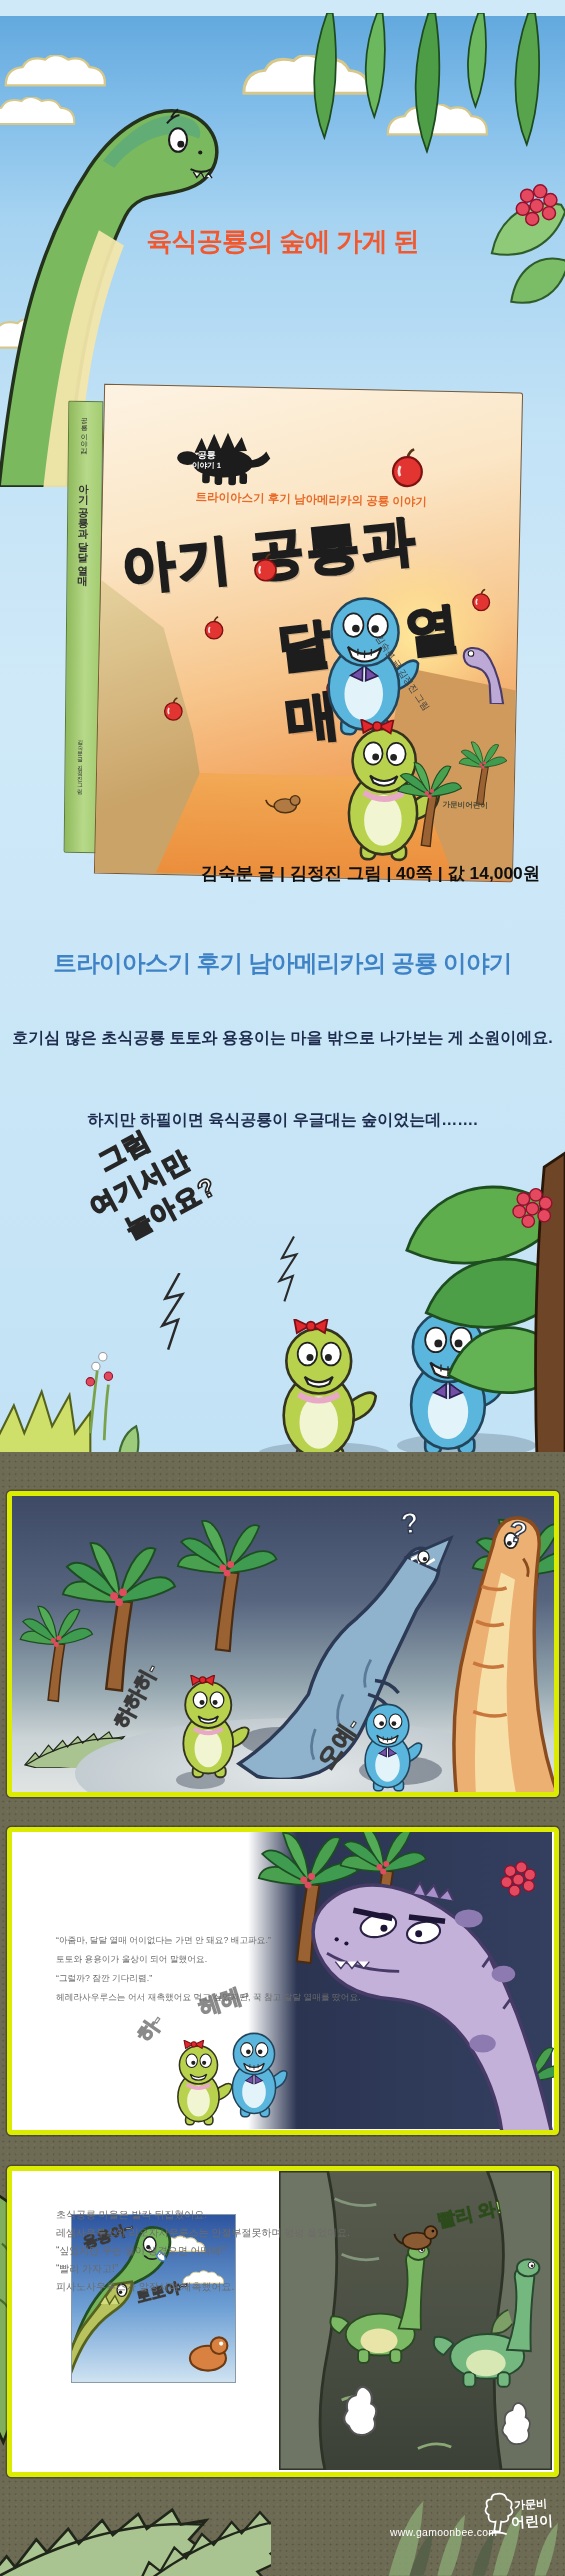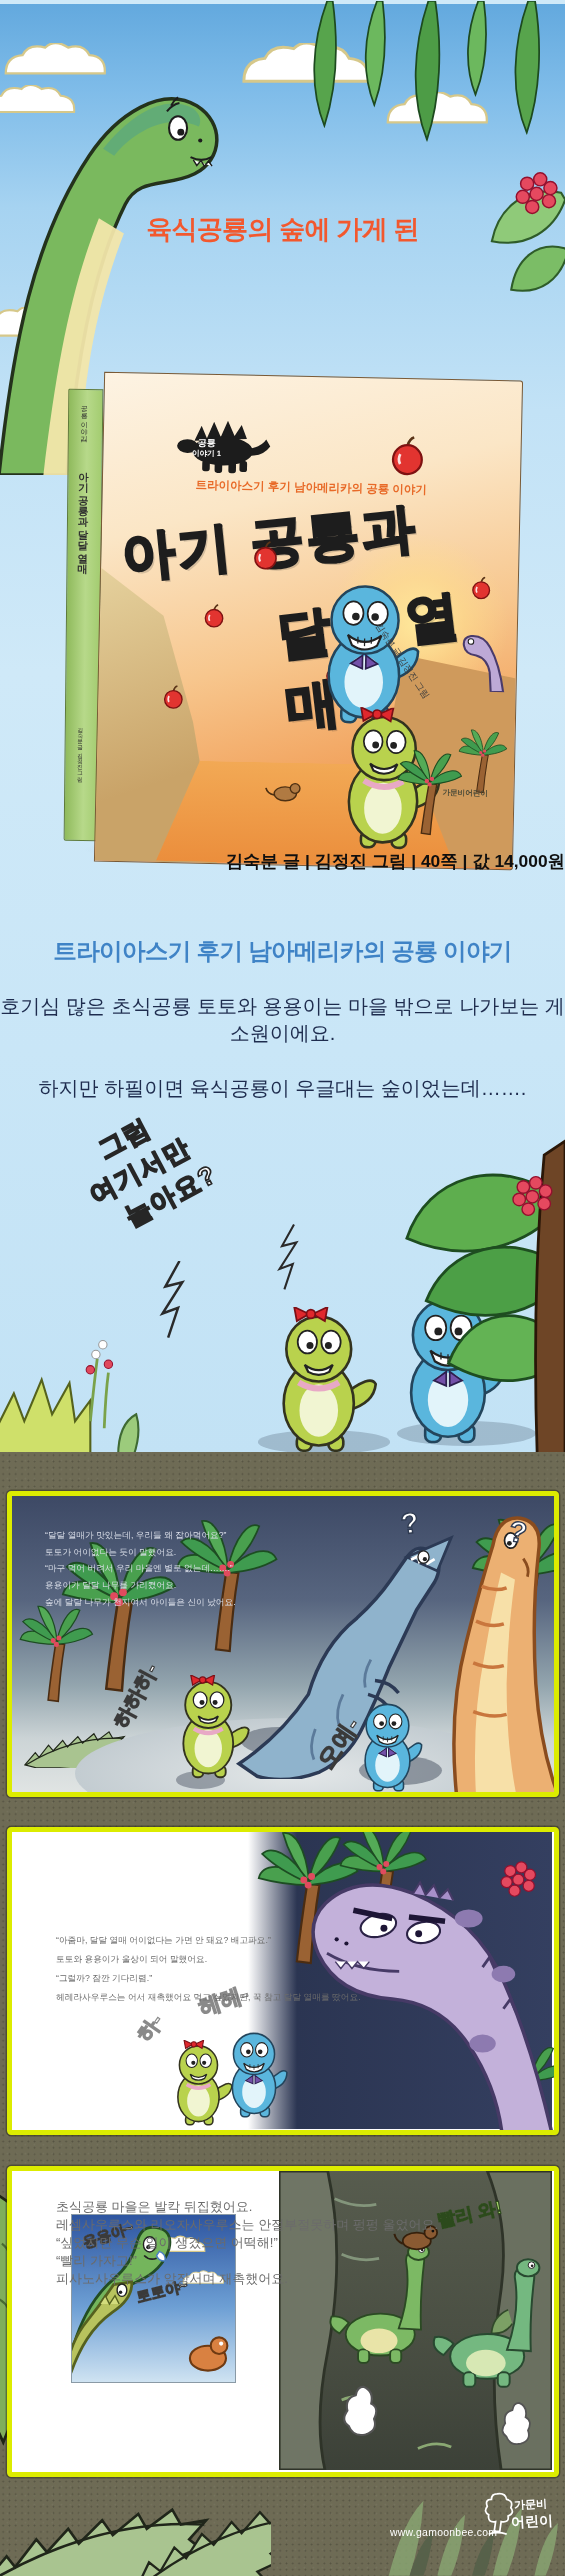--- a/index.html
+++ b/index.html
@@ -1,20 +1,20 @@
 <!DOCTYPE html>
 <html style="font-size:11px"><head>
 <meta charset="utf-8">
 <style>
   html,body{margin:0;padding:0;background:#444;}
   #page{position:relative;width:565px;height:2576px;overflow:hidden;margin:0 auto;
         font-family:"Liberation Sans",sans-serif;background:#cfe9f8;}
   .abs{position:absolute;}
   
-  #hero{left:0;top:4px;width:565px;height:1452px;
+  #hero{left:0;top:16px;width:565px;height:1452px;
         background:linear-gradient(180deg,#63a9de 0%,#7fbce9 6%,#a6d3f1 14%,#c2e2f6 28%,#cfe9f8 46%,#c9e6f7 72%,#c2e2f5 100%);}
   .headline{left:0;width:565px;text-align:center;font-weight:800;letter-spacing:-0.7px;}
   #headline1{top:208px;font-size:26px;}
   #headline2{top:256px;font-size:31px;}
   
   #book{left:59px;top:368px;width:465px;height:500px;}
   #book-shadow{left:83px;top:831px;width:389px;height:29px;border-radius:50%;
         background:radial-gradient(closest-side,rgba(60,85,110,.30),rgba(60,85,110,0));}
   #spine{left:7px;top:16.7px;width:33px;height:450px;transform:rotate(.6deg);
         background:linear-gradient(90deg,#8fba5c,#b7d98a 55%,#a3cc70);
@@ -27,23 +27,23 @@
   .rock{position:absolute;}
   #title1,#title2{position:absolute;font-weight:800;color:#fff;letter-spacing:2.8px;
         -webkit-text-stroke:2.8px #1d1d1d;text-shadow:2.1px 2.8px 0 rgba(40,40,40,.18);}
   #cover-series{position:absolute;left:0;top:103px;width:100%;text-align:center;
         font-size:11.5px;font-weight:700;color:#e86a28;}
   .badge-text{position:absolute;color:#fff;font-weight:700;text-align:center;line-height:1.1;}
   #cover-credits{position:absolute;left:283px;top:242px;font-size:9px;color:#3c3c3c;
         transform:rotate(55deg);transform-origin:left top;white-space:nowrap;}
   #cover-pub{position:absolute;left:346px;top:408px;font-size:7.6px;color:#4a4a38;font-weight:700;}
   
-  #meta-line{left:176px;top:845px;width:389px;text-align:right;font-size:17.4px;font-weight:700;color:#0f0f0f;}
+  #meta-line{left:176px;top:845px;width:389px;text-align:center;font-size:17.4px;font-weight:700;color:#0f0f0f;}
   #intro-heading{left:0;top:931px;width:565px;text-align:center;font-size:23.6px;font-weight:800;letter-spacing:-0.7px;}
-  .intro-line{left:0;width:565px;text-align:center;font-size:20px;font-weight:400;color:#1e2c4e;}
+  .intro-line{left:0;width:565px;text-align:center;font-size:16px;font-weight:700;color:#1e2c4e;margin-top:23px;}
   
   .speech{font-weight:800;color:#fff;-webkit-text-stroke:1.7px #262626;letter-spacing:1.4px;}
   #speech-block{left:66px;top:1145px;transform:rotate(-28deg);transform-origin:left top;}
   #speech-block div{font-size:26px;line-height:36px;}
   .sfx{position:absolute;font-weight:800;color:#fff;-webkit-text-stroke:1.1px #3a3a3a;white-space:nowrap;}
   .shadow-e{position:absolute;border-radius:50%;background:rgba(95,115,135,.35);}
   
   #dark{left:0;top:1452px;width:565px;height:1124px;background-color:#6e6b55;
         background-image:radial-gradient(rgba(0,0,0,.22) 0.7px,transparent 1.1px),
                          radial-gradient(rgba(255,255,255,.06) 0.7px,transparent 1.1px);
@@ -391,27 +391,20 @@
     <svg class="abs" style="left:157px;top:179px" width="81" height="106" viewBox="0 0 130 170">
         <use href="#sym-baby-green"></use>
       </svg>
     <svg class="abs" style="left:338px;top:203px" width="75" height="96" viewBox="0 0 140 180">
         <use href="#sym-baby-blue"></use>
       </svg>
 
     <span class="sfx" style="left:89px;top:186px;font-size:21px;transform:rotate(-62deg)">하하히-</span>
     <span class="sfx" style="left:299px;top:231px;font-size:23.6px;transform:rotate(-56deg)">오예-</span>
 
-    <div class="tblock light" style="left:33px;top:31px">
-      <div>“달달 열매가 맛있는데, 우리들 왜 잡아먹어요?”</div>
-      <div>토토가 어이없다는 듯이 말했어요.</div>
-      <div>“마구 먹어 버려서 우리 마을엔 별로 없는데…….”</div>
-      <div>용용이가 달달 나무를 가리켰어요.</div>
-      <div>숲에 달달 나무가 천지여서 아이들은 신이 났어요.</div>
-    </div>
   </div>
 
   <div id="frame2" class="frame">
 
     <div class="abs" style="left:236px;top:0;width:304px;height:297px;
          background:linear-gradient(90deg,rgba(43,53,82,0) 0,#2b3552 49px,#343f60 100%)"></div>
     <svg class="abs" style="left:245px;top:-5.6px" width="104" height="139" viewBox="0 0 120 160">
         <use href="#sym-palm"></use>
       </svg>
     <svg class="abs" style="left:327px;top:-14px" width="90" height="125" viewBox="0 0 120 160">
@@ -507,21 +500,21 @@
         <ellipse cx="72" cy="108" rx="7" ry="9" fill="#fff" stroke="#222" stroke-width="2"></ellipse>
         <circle cx="70" cy="111" r="2.5" fill="#222"></circle>
         <ellipse cx="196" cy="206" rx="26" ry="18" fill="#d98141" stroke="#6e3a12" stroke-width="3"></ellipse>
         <circle cx="212" cy="188" r="12" fill="#d98141" stroke="#6e3a12" stroke-width="3"></circle>
         <circle cx="215" cy="185" r="3" fill="#fff"></circle>
       </svg>
       <span class="sfx" style="left:9.7px;top:11px;font-size:14.6px;transform:rotate(-18deg)">용용아~</span>
       <span class="sfx" style="left:64px;top:67px;font-size:14.6px;transform:rotate(-14deg)">토토야~</span>
     </div>
 
-    <div class="tblock dark" style="left:44px;top:27px;line-height:18px;font-size:13px">
+    <div class="tblock dark" style="left:44px;top:35px;line-height:18px;font-size:10px">
       <div>초식공룡 마을은 발칵 뒤집혔어요.</div>
       <div>레셈사우루스와 리오자사우루스는 안절부절못하며 펑펑 울었어요.</div>
       <div>“싶었지만 무슨 일이 생겼으면 어떡해!”</div>
       <div>“빨리 가자고!”</div>
       <div>피사노사우루스가 앞장서며 재촉했어요.</div>
     </div>
   </div>
 
   <svg class="abs" style="left:-21px;top:2473px" width="292px" height="110" viewBox="0 0 440 160">
     <use href="#sym-fern" transform="translate(0,30) scale(1.6)"></use>

